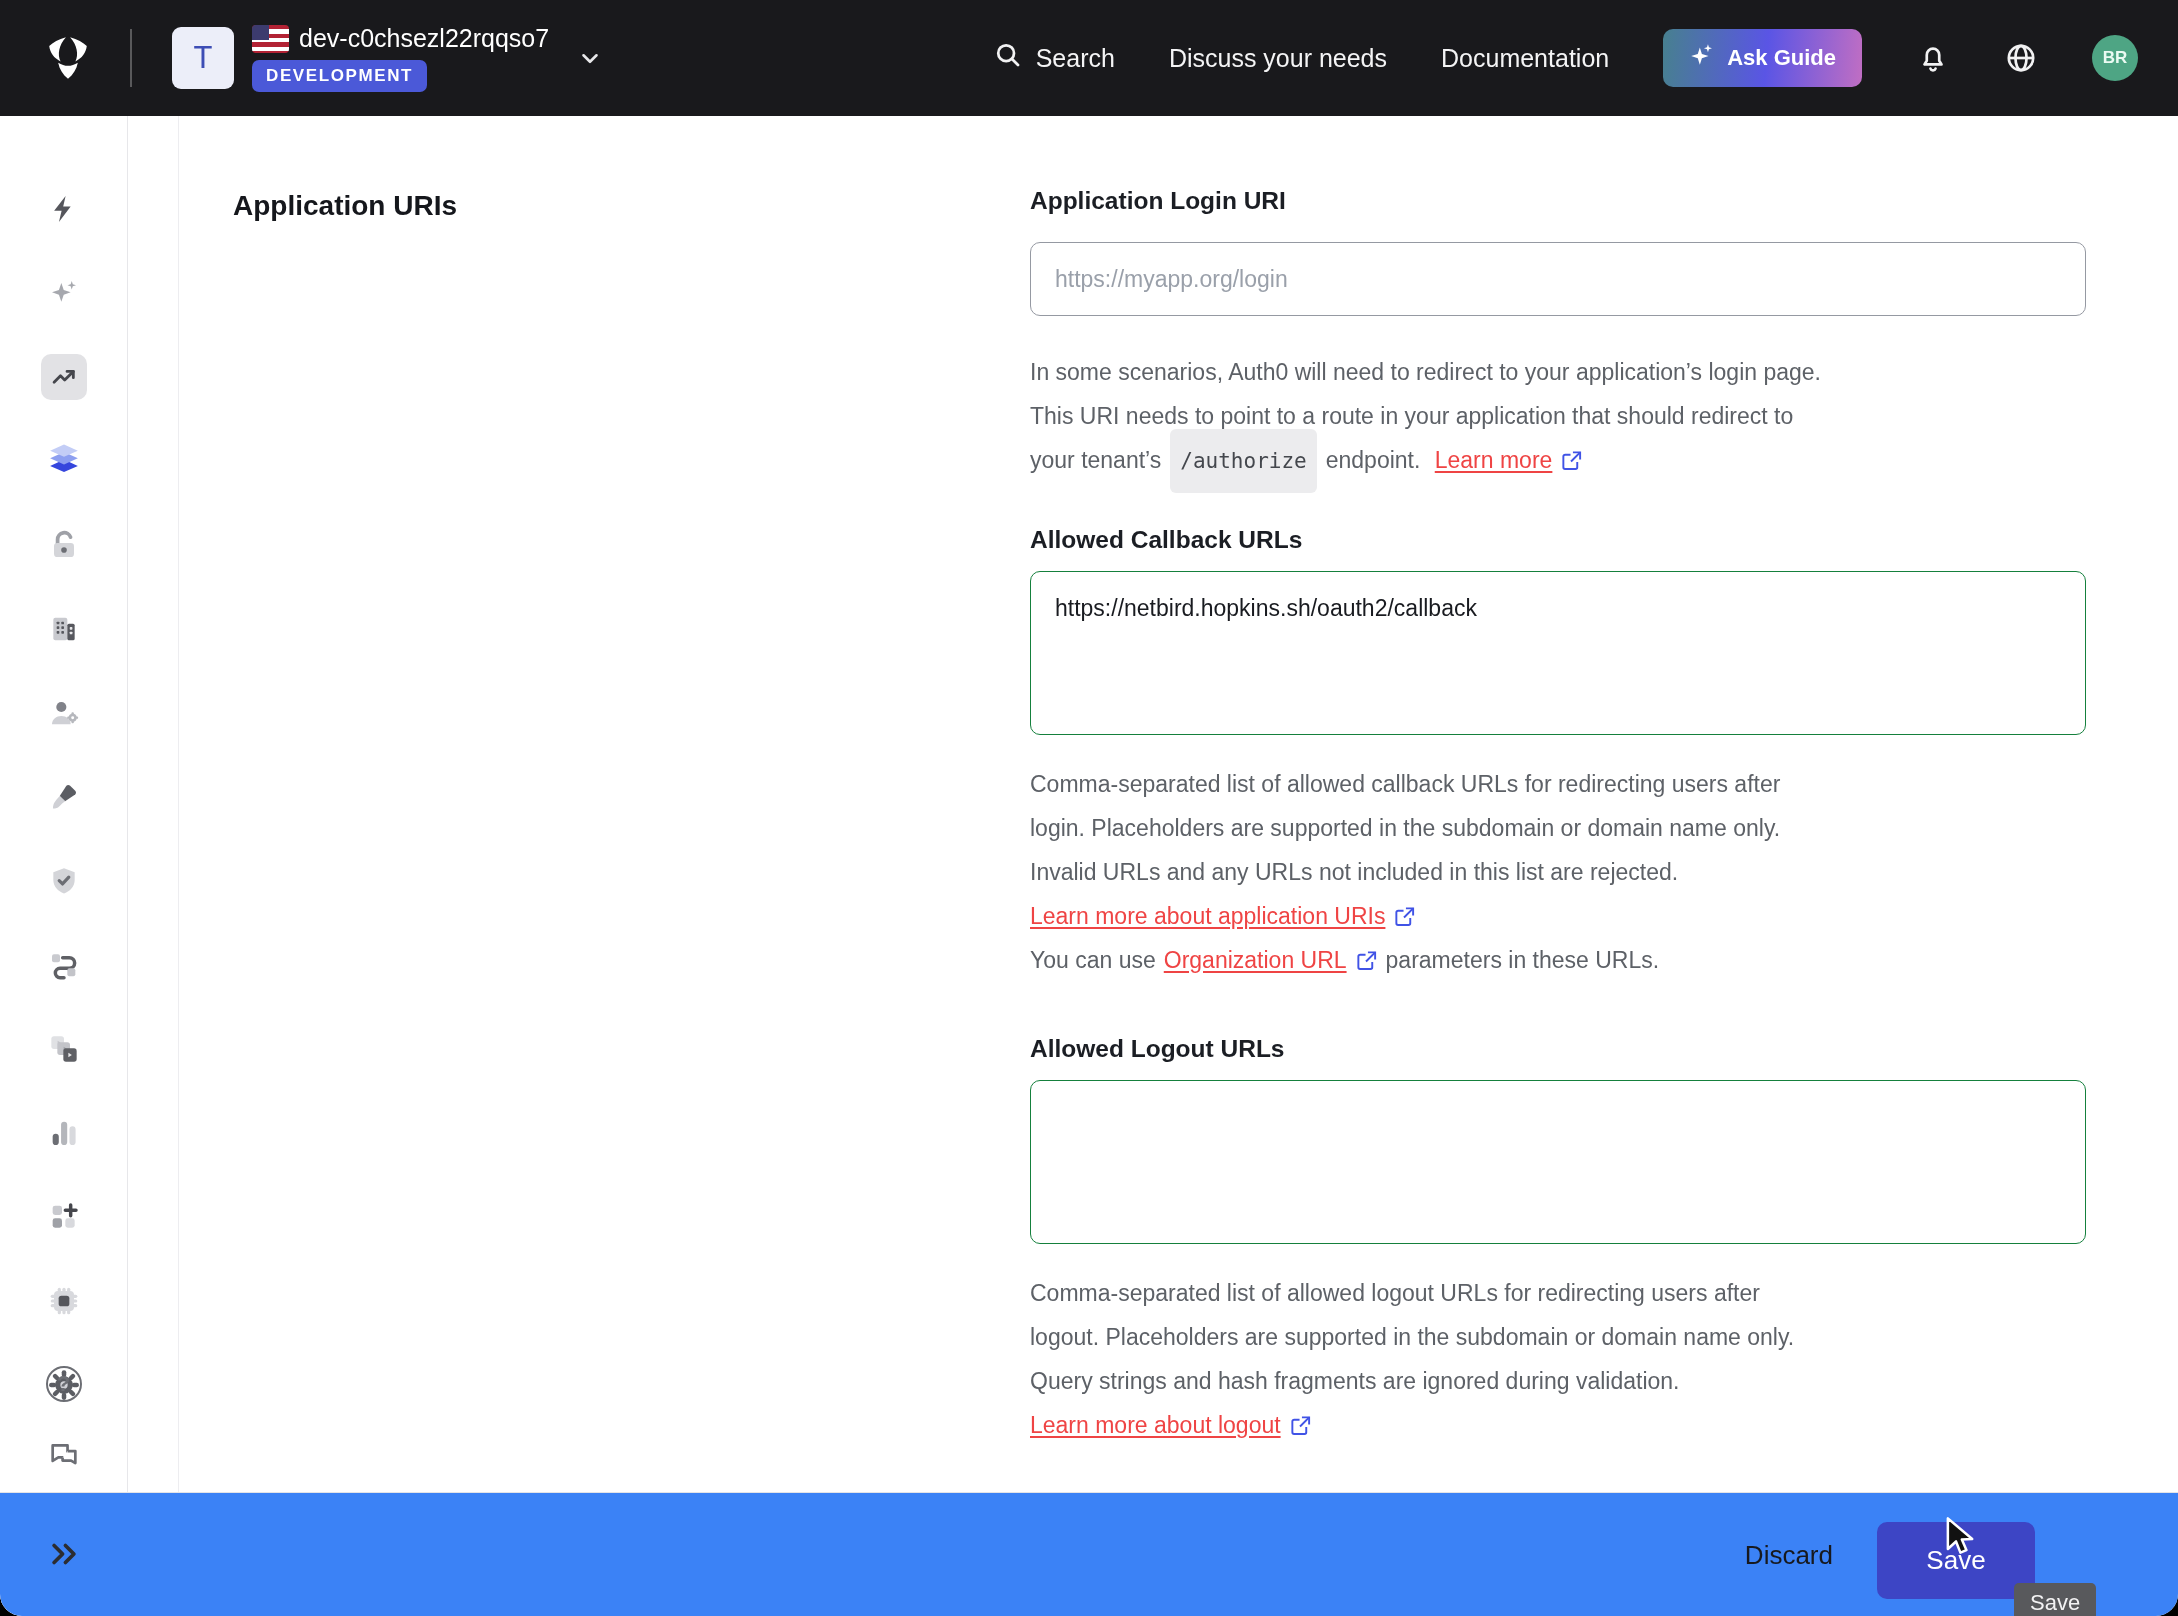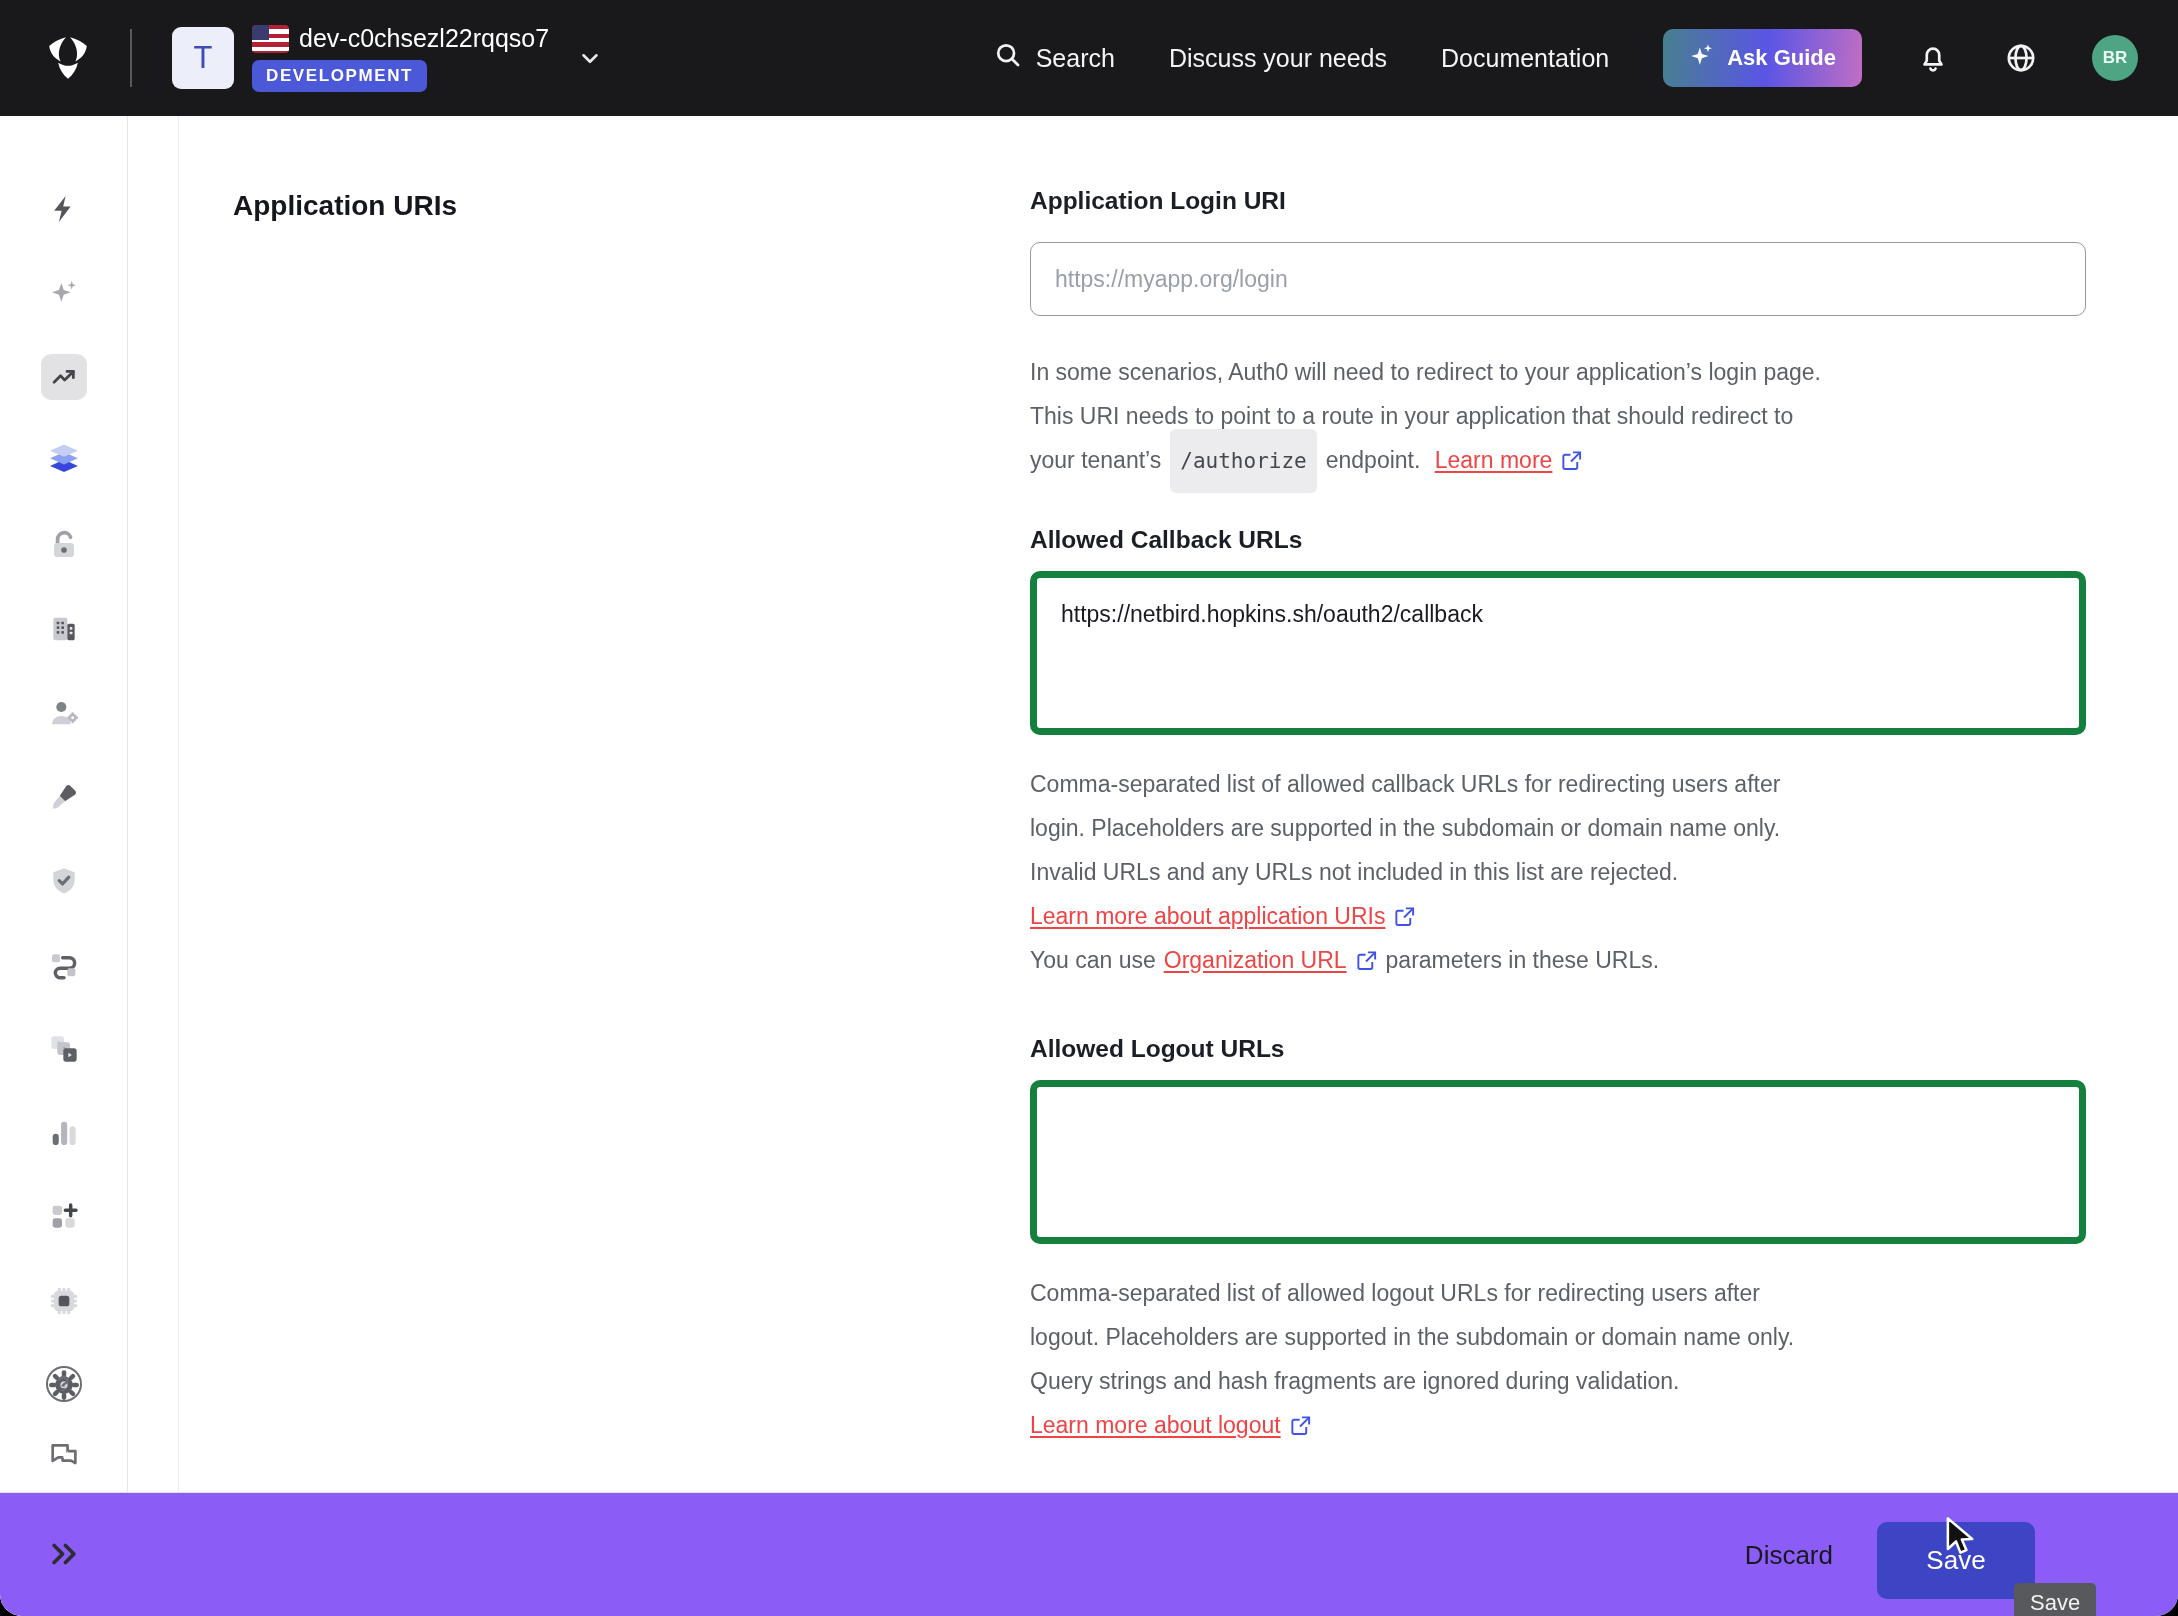--- a/index.html
+++ b/index.html
@@ -87,21 +87,21 @@
   .section-title { position:absolute; left:54px; top:74px; font-size:28px; font-weight:600; color:#15171c; }
   .form-col { position:absolute; left:851px; top:0; width:1056px; padding-top:70px; }
 
   .fld-label { font-size:24.5px; font-weight:700; color:#1b1e24; line-height:30px; }
   .text-input {
     margin-top:26px; width:100%; height:74px; border:1px solid #9599a2; border-radius:10px;
     padding:0 24px; font-size:23px; color:#191b20; font-family:inherit; outline:none; display:block;
   }
   .text-input::placeholder { color:#9aa0aa; }
   .text-area {
-    width:100%; height:164px; border:7px solid #15803d; border-radius:10px;
+    width:100%; height:164px; border:1px solid #15803d; border-radius:10px;
     padding:20px 24px; font-size:23px; color:#191b20; font-family:inherit;
     outline:none; resize:none; display:block; line-height:32px;
   }
   .mt16 { margin-top:16px; }
   .mt42 { margin-top:42px; }
   .mt52 { margin-top:52px; }
 
   .help { margin-top:34px; font-size:23px; line-height:44px; color:#5d6167; }
   .help27 { margin-top:27px; }
   .pre-lines { display:block; white-space:pre-line; }
@@ -111,21 +111,21 @@
     background:#ececee; border-radius:6px; padding:20px 10px; margin:0 9px;
   }
   .lnk { color:#ef4444; text-decoration:underline; text-underline-offset:3px; cursor:pointer; }
   .ext-icon { display:inline-block; margin-left:8px; transform:translateY(4px); }
   .sp-l { margin-left:8px; }
   .sp-r { margin-right:8px; }
 
   
   .bottom-bar {
     position:absolute; left:0; top:1492px; width:100%; height:124px;
-    background:#8b5cf6; border-top:1px solid #e4e4e7;
+    background:#3b82f6; border-top:1px solid #e4e4e7;
   }
   .discard-btn {
     position:absolute; right:345px; top:30px; height:64px; border:none; background:transparent;
     font-size:26px; color:#17191e; font-family:inherit; cursor:pointer;
   }
   .save-btn {
     position:absolute; right:143px; top:29px; width:158px; height:77px;
     background:#3d45c5; border:none; border-radius:10px; color:#fff; font-size:26px;
     font-family:inherit; cursor:pointer;
   }

